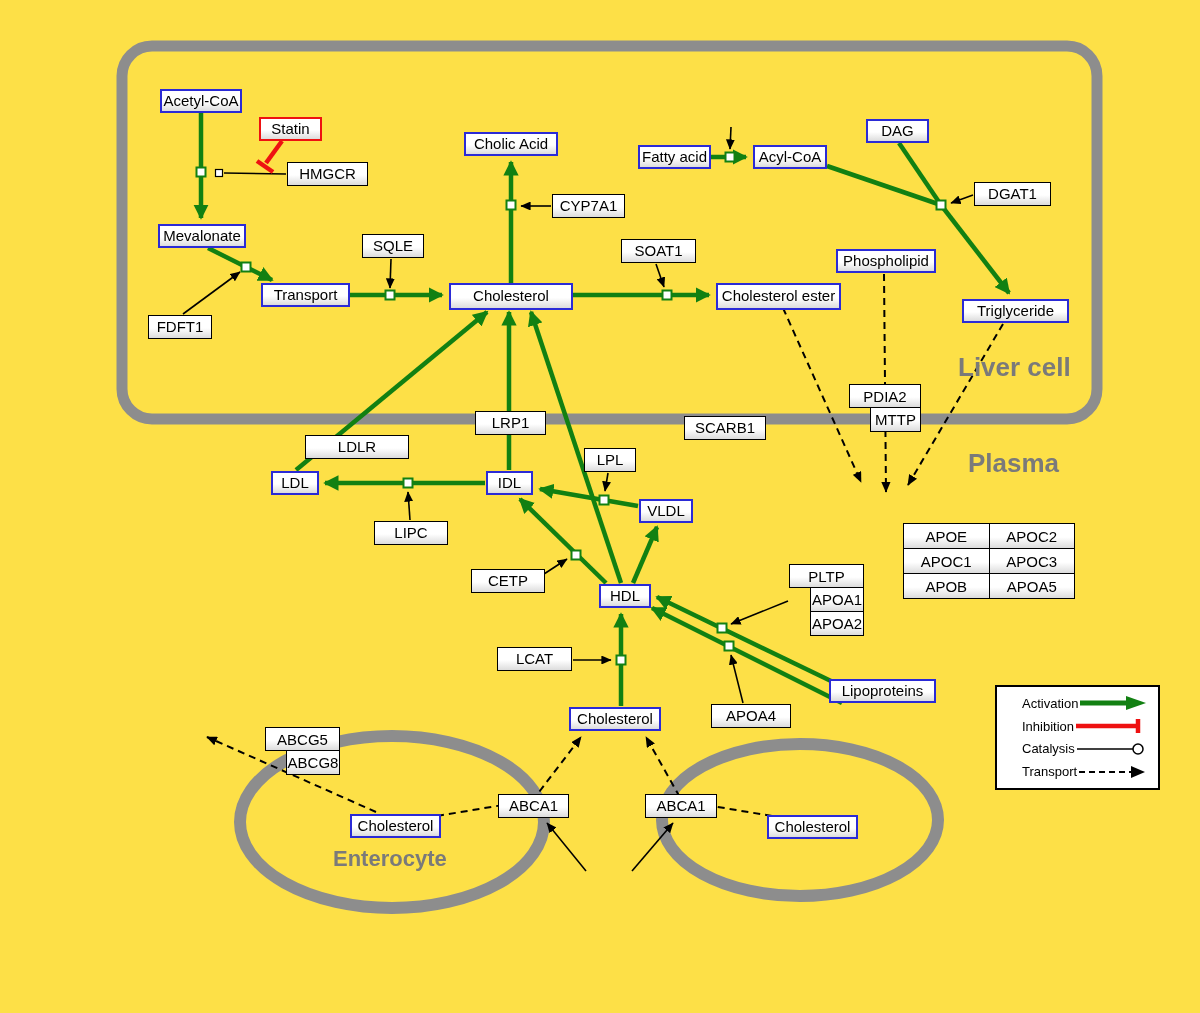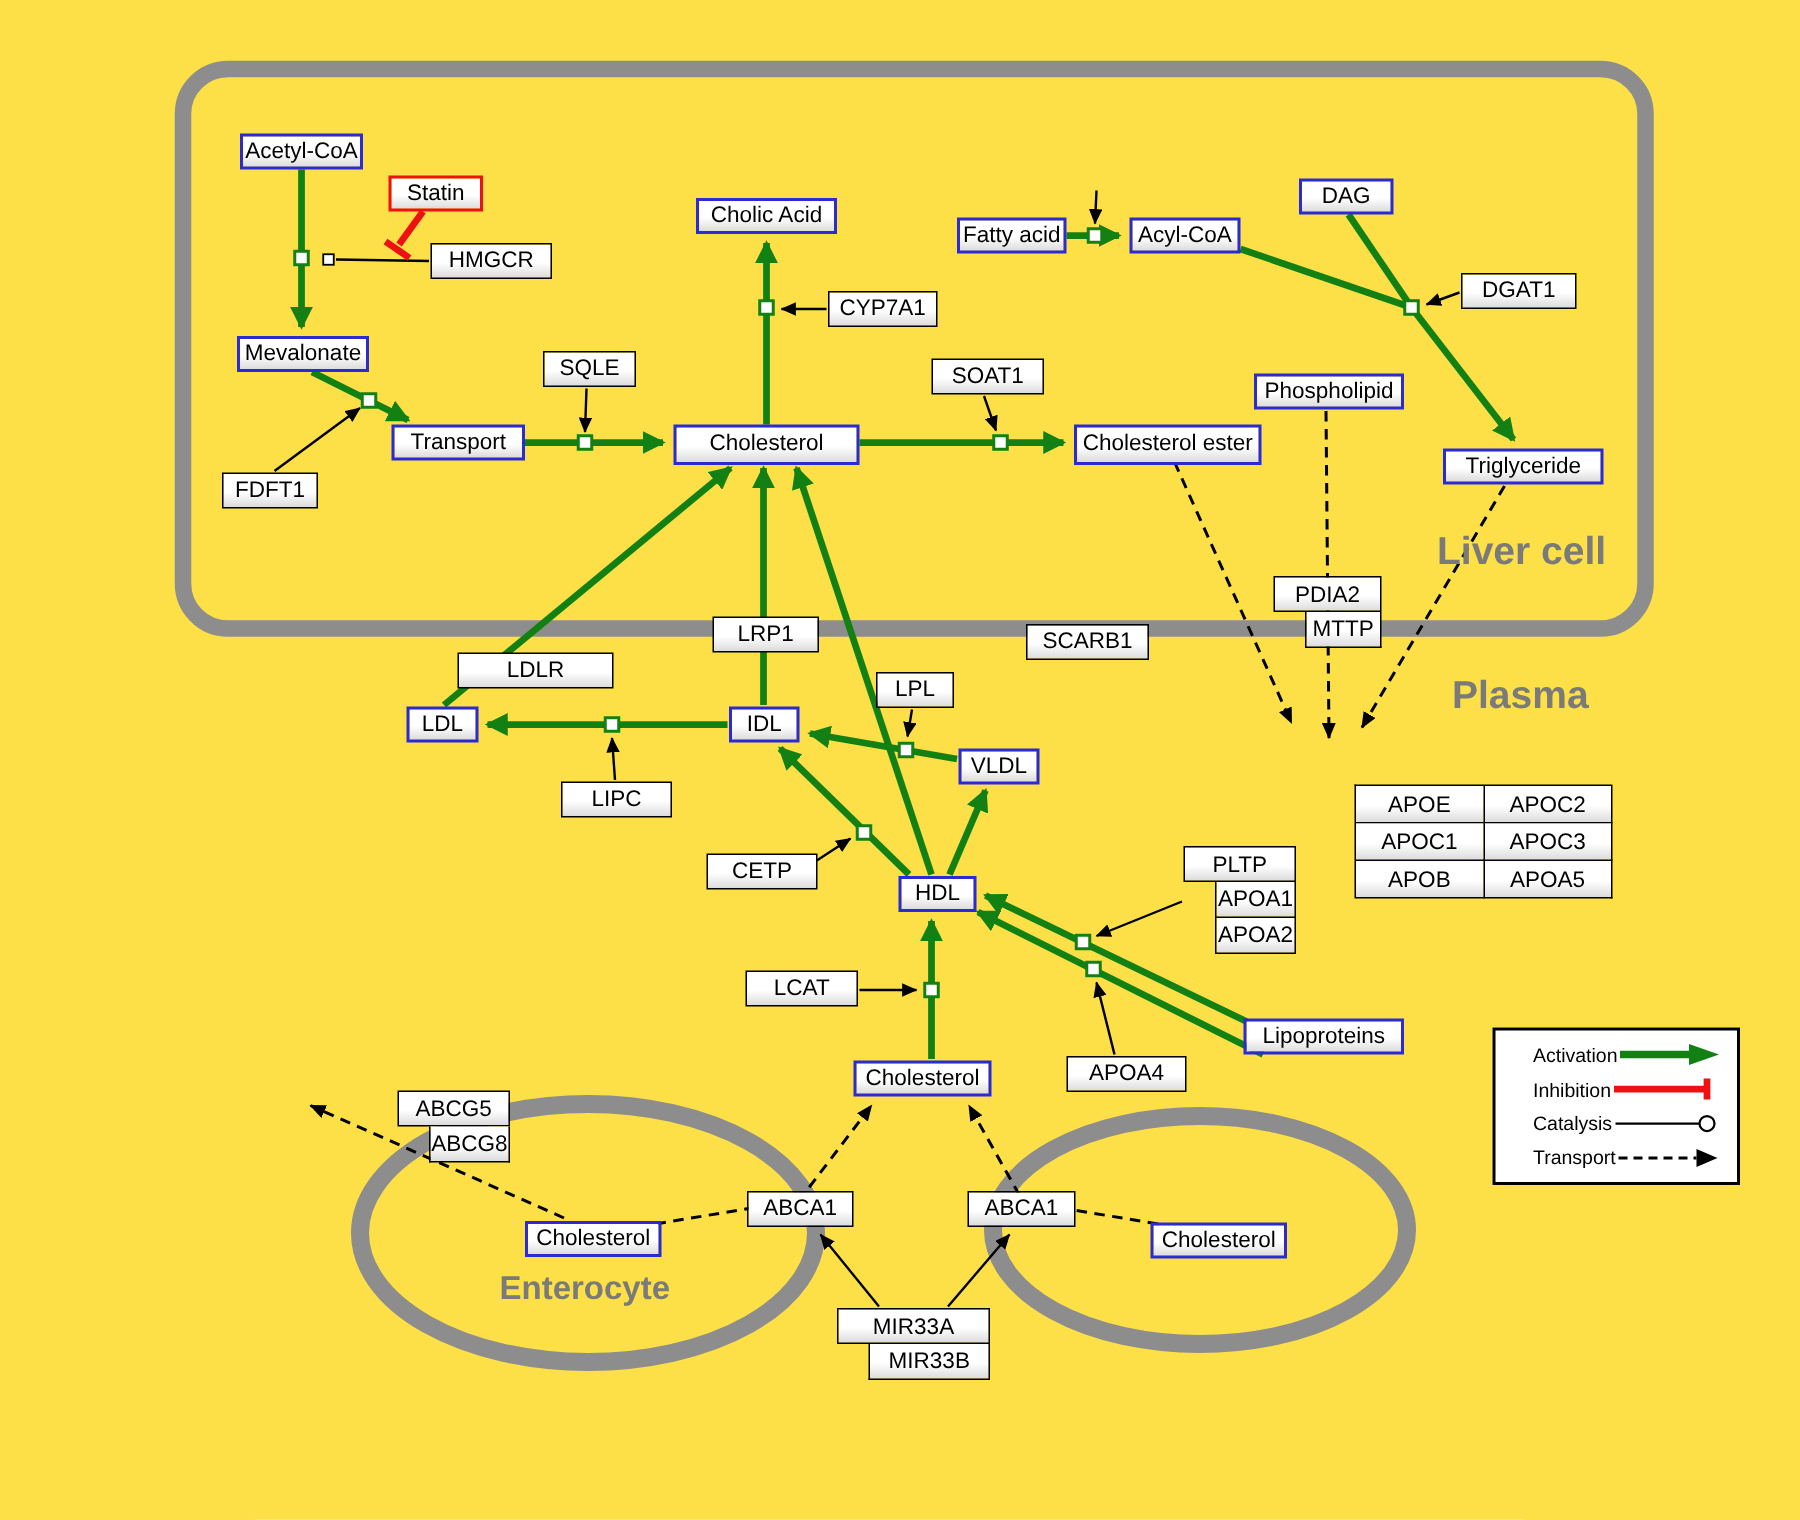--- a/index.html
+++ b/index.html
@@ -199,24 +199,20 @@
   </div>
 
   <div class="stack" style="left:265px;top:727px;width:75px">
     <div class="cell">ABCG5</div>
     <div class="cell">ABCG8</div>
   </div>
   <div class="node metabolite" style="left:350px;top:814px;width:91px;height:24px">Cholesterol</div>
   <div class="node metabolite" style="left:767px;top:815px;width:91px;height:24px">Cholesterol</div>
   <div class="node enzyme" style="left:498px;top:794px;width:71px;height:24px">ABCA1</div>
   <div class="node enzyme" style="left:645px;top:794px;width:72px;height:24px">ABCA1</div>
-  <div class="stack" style="left:558px;top:872px;width:102px">
-    <div class="cell">MIR33A</div>
-    <div class="cell">MIR33B</div>
-  </div>
 
   <div class="region-label rl-big" style="left:958px;top:352px">Liver cell</div>
   <div class="region-label rl-big" style="left:968px;top:448px">Plasma</div>
   <div class="region-label rl-mid" style="left:333px;top:846px">Enterocyte</div>
 
   <div class="legend">
     <div class="legend-row">
       <span>Activation</span>
       <svg width="70" height="16">
         <line class="sym-act" x1="2" y1="8" x2="50" y2="8"></line>

